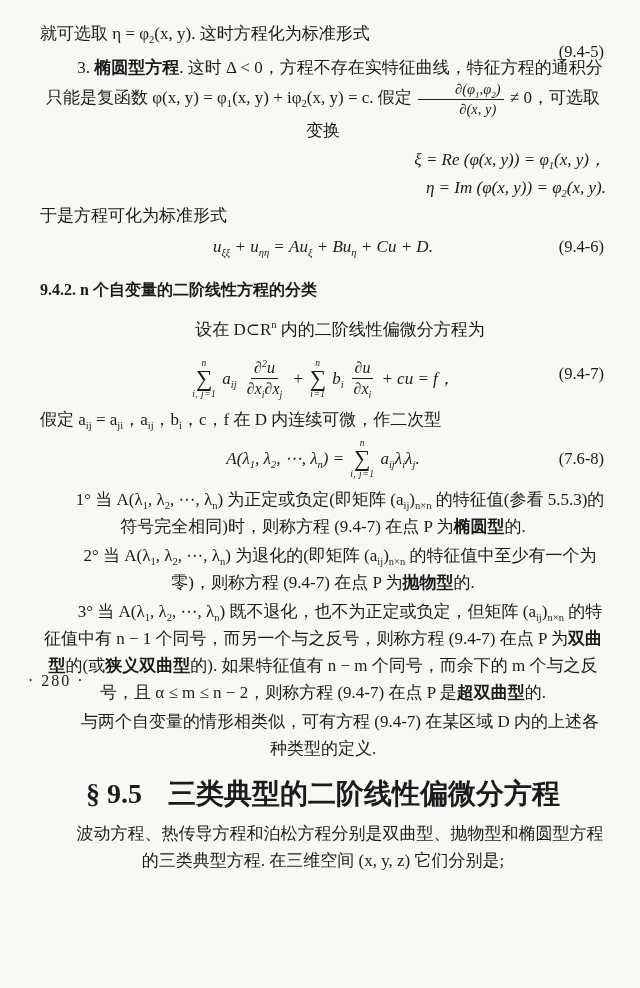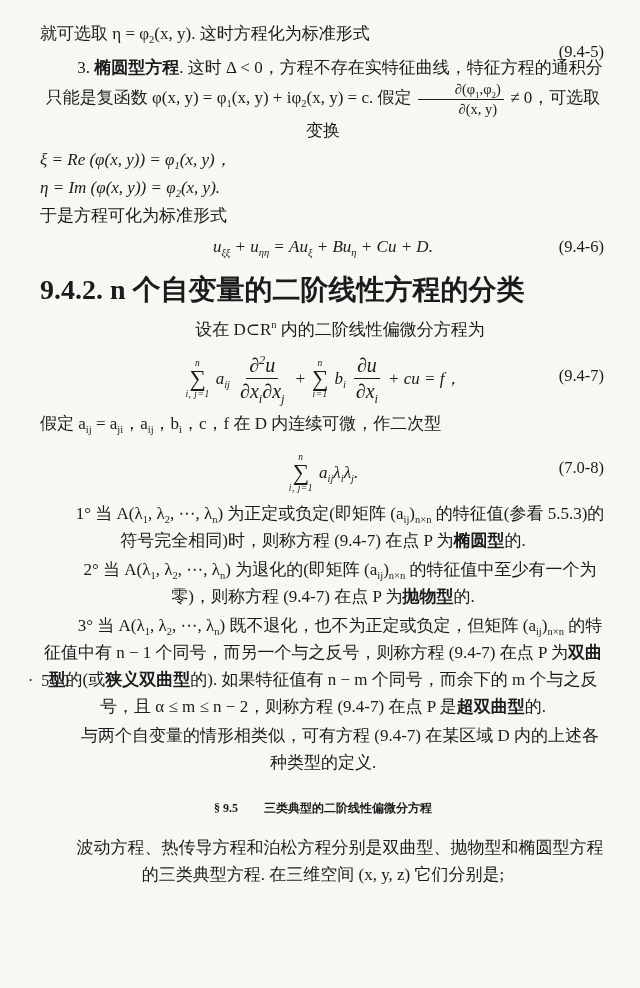--- a/index.html
+++ b/index.html
@@ -58,41 +58,41 @@
   .frac {
     display: inline-flex;
     flex-direction: column;
     align-items: center;
     vertical-align: middle;
     margin: 0 2px;
     line-height: 1.15;
   }
   .frac .fnum { border-bottom: 1.4px solid #1b1b1b; padding: 0 3px 1px 3px; }
   .frac .fden { padding: 1px 3px 0 3px; }
-  .frac-inline { font-size: 14.5px; }
-  .frac-eq { font-size: 20px; }
+  .frac-inline { font-size: 14.5px; font-style: italic; }
+  .frac-eq { font-size: 16px; }
 
   .exp { font-size: 11.5px; vertical-align: 7px; font-style: italic; }
   .exp sub, .exp sup { font-size: 8px; }
 
   .h942 {
-    font-size: 28px;
+    font-size: 16px;
     font-weight: bold;
     margin: 16px 0 12px 0;
     line-height: 28px;
   }
   .h95 {
-    font-size: 12px;
+    font-size: 28px;
     font-weight: bold;
     text-align: center;
     margin: 18px 0 12px 0;
     line-height: 28px;
   }
   .h95 .sec { margin-right: 26px; }
-  .center-eq { text-align: left; font-size: 17px; line-height: 27px; margin: 1px 0; }
+  .center-eq { text-align: right; font-size: 17px; line-height: 27px; margin: 1px 0; }
   .center-eq .eq-body { font-style: italic; }
   .tall-line { line-height: 34px; }
   .page-num {
     position: absolute;
     left: 22px; bottom: 10px;
     font-size: 16px;
     letter-spacing: 2px;
   }
 </style>
 </head>
@@ -152,38 +152,39 @@
         </span>
       <span>+ cu = f，</span>
     </span>
     <span class="eq-num">(9.4-7)</span>
   </div>
 
   <p class="line"><span>假定 a<sub>ij</sub> = a<sub>ji</sub>，a<sub>ij</sub>，b<sub>i</sub>，c，f 在 D 内连续可微，作二次型</span></p>
 
   <div class="eq-row eq-flex">
     <span class="eq-body">
+      <span>A(λ<sub>1</sub>, λ<sub>2</sub>, ⋯, λ<sub>n</sub>) =</span>
       <span class="sum">
           <span class="slim">n</span>
           <span class="sig">∑</span>
           <span class="slim">i, j=1</span>
         </span>
       <span>a<sub>ij</sub>λ<sub>i</sub>λ<sub>j</sub>.</span>
     </span>
-    <span class="eq-num">(7.0-8)</span>
+    <span class="eq-num">(7.6-8)</span>
   </div>
 
 
   <p class="para"><span>1° 当 A(λ<sub>1</sub>, λ<sub>2</sub>, ⋯, λ<sub>n</sub>) 为正定或负定(即矩阵 (a<sub>ij</sub>)<sub>n×n</sub> 的特征值(参看 5.5.3)的符号完全相同)时，则称方程 (9.4-7) 在点 P 为</span><b>椭圆型</b><span>的.</span></p>
 
   <p class="para"><span>2° 当 A(λ<sub>1</sub>, λ<sub>2</sub>, ⋯, λ<sub>n</sub>) 为退化的(即矩阵 (a<sub>ij</sub>)<sub>n×n</sub> 的特征值中至少有一个为零)，则称方程 (9.4-7) 在点 P 为</span><b>抛物型</b><span>的.</span></p>
 
   <p class="para"><span>3° 当 A(λ<sub>1</sub>, λ<sub>2</sub>, ⋯, λ<sub>n</sub>) 既不退化，也不为正定或负定，但矩阵 (a<sub>ij</sub>)<sub>n×n</sub> 的特征值中有 n − 1 个同号，而另一个与之反号，则称方程 (9.4-7) 在点 P 为</span><b>双曲型</b><span>的(或</span><b>狭义双曲型</b><span>的). 如果特征值有 n − m 个同号，而余下的 m 个与之反号，且 α ≤ m ≤ n − 2，则称方程 (9.4-7) 在点 P 是</span><b>超双曲型</b><span>的.</span></p>
 
   <p class="para"><span>与两个自变量的情形相类似，可有方程 (9.4-7) 在某区域 D 内的上述各种类型的定义.</span></p>
 
   <h2 class="h95"><span class="sec">§ 9.5</span><span>三类典型的二阶线性偏微分方程</span></h2>
 
   <p class="para"><span>波动方程、热传导方程和泊松方程分别是双曲型、抛物型和椭圆型方程的三类典型方程. 在三维空间 (x, y, z) 它们分别是;</span></p>
 
-  <div class="page-num">· 500 ·</div>
+  <div class="page-num">· 280 ·</div>
 
 </div>
 
 </body></html>

